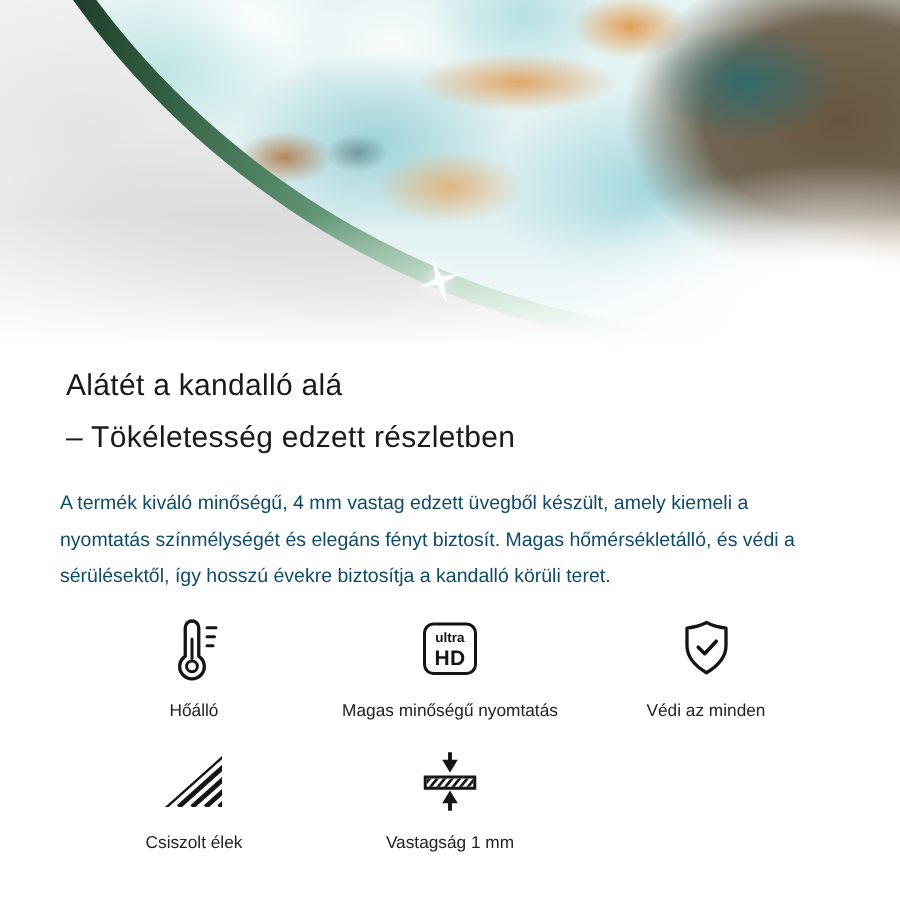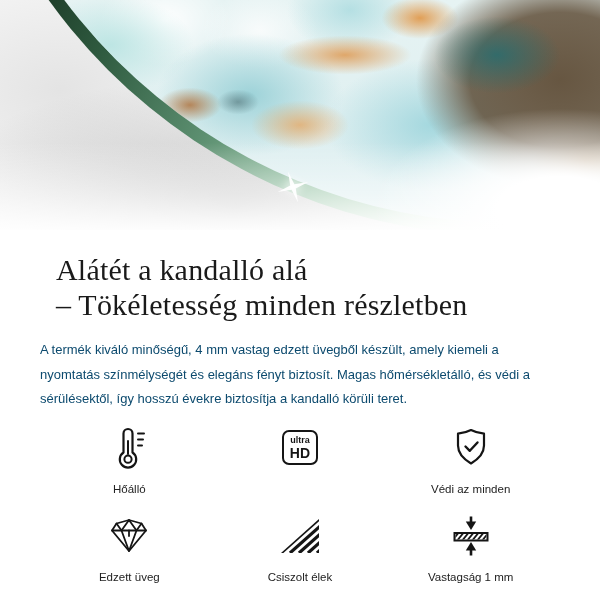--- a/index.html
+++ b/index.html
@@ -45,22 +45,22 @@
     position:absolute;inset:0;pointer-events:none;
     background:
       radial-gradient(ellipse 250px 135px at 560px 210px, #ffffff 25%, rgba(255,255,255,0) 75%),
       linear-gradient(to bottom, rgba(255,255,255,0) 62%, rgba(255,255,255,0.55) 85%, rgba(255,255,255,0.95) 100%);
   }
   .sparkle{position:absolute;left:273px;top:167px;width:40px;height:40px;
     filter:drop-shadow(0 0 5px rgba(255,255,255,0.95));}
   
   .content{padding:6px 40px 0 40px;}
   h1{
-    margin:16px;font-family:Liberation Serif, serif;font-weight:400;
-    font-size:30px;line-height:35px;color:#1a1a1a;letter-spacing:0.2px;
+    margin:4px;font-family:Liberation Sans, sans-serif;font-weight:400;
+    font-size:20px;line-height:35px;color:#1a1a1a;letter-spacing:0.2px;
   }
   .desc{
     margin:13px 0 0 0;max-width:525px;
     font-size:13px;line-height:24.5px;color:#0c4a6e;
   }
   
   .features{
     display:grid;grid-template-columns:1fr 1fr 1fr;
     row-gap:18px;margin-top:13px;padding:0 4px;
   }
@@ -87,21 +87,21 @@
     <g transform="rotate(-18 20 20)">
       <path d="M20 4 L22.2 17.8 L36 20 L22.2 22.2 L20 36 L17.8 22.2 L4 20 L17.8 17.8 Z" fill="#ffffff" opacity="0.95"></path>
       <circle cx="20" cy="20" r="2.4" fill="#ffffff"></circle>
     </g>
   </svg>
 </div>
 
 <div class="content">
   <h1>
     <span>Alátét a kandalló alá</span><br>
-    <span>– Tökéletesség minden részletben</span>
+    <span>– Tökéletesség edzett részletben</span>
   </h1>
   <p class="desc">A termék kiváló minőségű, 4 mm vastag edzett üvegből készült, amely kiemeli a nyomtatás színmélységét és elegáns fényt biztosít. Magas hőmérsékletálló, és védi a sérülésektől, így hosszú évekre biztosítja a kandalló körüli teret.</p>
 
   <div class="features">
 
     <div class="feature">
       <div class="icon-box">
         <svg class="icon" width="44" height="44" viewBox="0 0 44 44" fill="none" stroke="#151515" stroke-width="2.2" stroke-linecap="round" stroke-linejoin="round">
           <path d="M25.5 26.5 V7.5 a4.5 4.5 0 0 0 -9 0 V26.5 a8.2 8.2 0 1 0 9 0 Z"></path>
           <circle cx="21" cy="33.2" r="3.6" stroke-width="2"></circle>
@@ -112,42 +112,33 @@
       <span class="feature-label">Hőálló</span>
     </div>
 
     <div class="feature">
       <div class="icon-box">
         <div class="uhd-box">
           <span class="uhd-top">ultra</span>
           <span class="uhd-bottom">HD</span>
         </div>
       </div>
+      <span class="feature-label">Magas minőségű nyomtatás</span>
     </div>
 
     <div class="feature">
       <div class="icon-box">
         <svg class="icon" width="44" height="44" viewBox="0 0 44 44" fill="none" stroke="#151515" stroke-width="2.2" stroke-linecap="round" stroke-linejoin="round">
           <path d="M22 4 C25.5 5.8 30.5 7.2 35 7.7 V19.5 C35 28 29 33.3 22 37.5 C15 33.3 9 28 9 19.5 V7.7 C13.5 7.2 18.5 5.8 22 4 Z"></path>
           <path d="M16.5 20.5 L20.8 24.8 L28.5 16.5" stroke-width="2.4"></path>
         </svg>
       </div>
       <span class="feature-label">Védi az minden</span>
     </div>
 
-    <div class="feature">
-      <div class="icon-box">
-        <svg class="icon" width="44" height="44" viewBox="0 0 44 44" fill="none" stroke="#151515" stroke-width="1.8" stroke-linecap="round" stroke-linejoin="round">
-          <path d="M9.5 9.5 L22 6 L34.5 9.5 L39 16.5 L22 37 L5 16.5 Z"></path>
-          <path d="M5 16.5 H39"></path>
-          <path d="M9.5 9.5 L14.5 16.5 M34.5 9.5 L29.5 16.5 M22 6 L14.5 16.5 M22 6 L29.5 16.5 M14.5 16.5 L22 37 M29.5 16.5 L22 37 M22 16.5 V22"></path>
-        </svg>
-      </div>
-      <span class="feature-label">Edzett üveg</span>
-    </div>
 
     <div class="feature">
       <div class="icon-box">
         <svg class="icon" width="44" height="44" viewBox="0 0 44 44">
           <defs>
               <clipPath id="triClip">
                 <polygon points="3,39 41,39 41,5"></polygon>
               </clipPath>
             </defs>
           <g clip-path="url(#triClip)" stroke="#151515" stroke-width="3.2">

